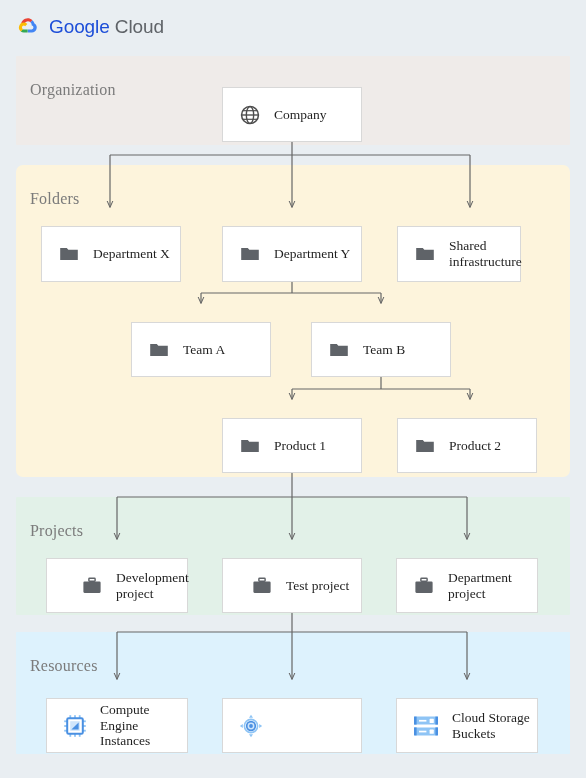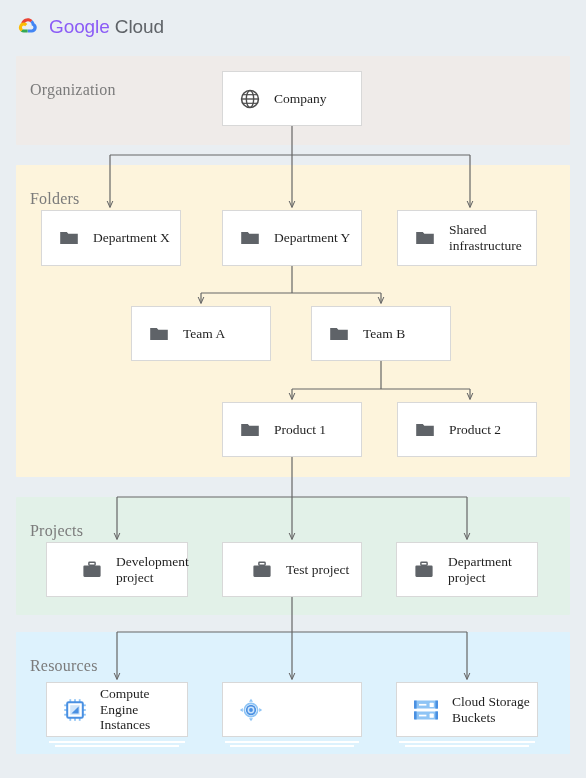--- a/index.html
+++ b/index.html
@@ -30,55 +30,56 @@
     width: 24px;
     height: 24px;
     display: block;
   }
   #brand .wordmark {
     font-family: "Liberation Sans", "DejaVu Sans", sans-serif;
     font-size: 19px;
     letter-spacing: -0.1px;
     white-space: nowrap;
   }
-  #brand .w-google { color: #8b5cf6; }
+  #brand .w-google { color: #1d4ed8; }
   #brand .w-cloud  { color: #5f6368; font-weight: 300; }
 
   
   .band {
     position: absolute;
     left: 16px;
     width: 554px;
     box-sizing: border-box;
     border-radius: 1px;
   }
   .band-label {
     position: absolute;
     left: 14px;
     top: 25px;
     font-size: 16px;
     color: #7b7b7b;
     letter-spacing: 0.2px;
   }
   #band-organization { top: 56px;  height: 89px;  background: #efebe9; }
-  #band-folders      { top: 165px; height: 312px; background: #fdf4dc; }
+  #band-folders      { top: 165px; height: 312px; background: #fdf4dc; border-radius: 7px; }
   #band-projects     { top: 497px; height: 118px; background: #e2f1e8; }
   #band-resources    { top: 632px; height: 122px; background: #ddf2fd; }
 
   
   .node {
     position: absolute;
     box-sizing: border-box;
     background: #ffffff;
     border: 1px solid #d8d8d8;
     display: flex;
     align-items: center;
     padding-left: 16px;
     gap: 13px;
     z-index: 5;
+    margin-top: 16px;
   }
   .node .node-label {
     font-size: 13.5px;
     color: #1f1f1f;
     line-height: 1.18;
   }
   .node .node-icon {
     flex: 0 0 auto;
     display: block;
   }
@@ -190,21 +191,21 @@
   <span class="node-label">Department X</span>
 </div>
 
 <div class="node" style="left:222px; top:210px; width:140px; height:56px;">
   <svg class="node-icon" width="22" height="22" viewBox="0 0 24 24">
     <path d="M2.4 5.4h7.2l1.7 1.9h10.3v11.3H2.4z" fill="#5f6368"></path>
   </svg>
   <span class="node-label">Department Y</span>
 </div>
 
-<div class="node" style="left:397px; top:210px; width:140px; height:56px;">
+<div class="node" style="left:397px; top:210px; width:124px; height:56px;">
   <svg class="node-icon" width="22" height="22" viewBox="0 0 24 24">
     <path d="M2.4 5.4h7.2l1.7 1.9h10.3v11.3H2.4z" fill="#5f6368"></path>
   </svg>
   <span class="node-label" style="max-width:82px;">Shared infrastructure</span>
 </div>
 
 <div class="node" style="left:131px; top:306px; width:140px; height:55px;">
   <svg class="node-icon" width="22" height="22" viewBox="0 0 24 24">
     <path d="M2.4 5.4h7.2l1.7 1.9h10.3v11.3H2.4z" fill="#5f6368"></path>
   </svg>

